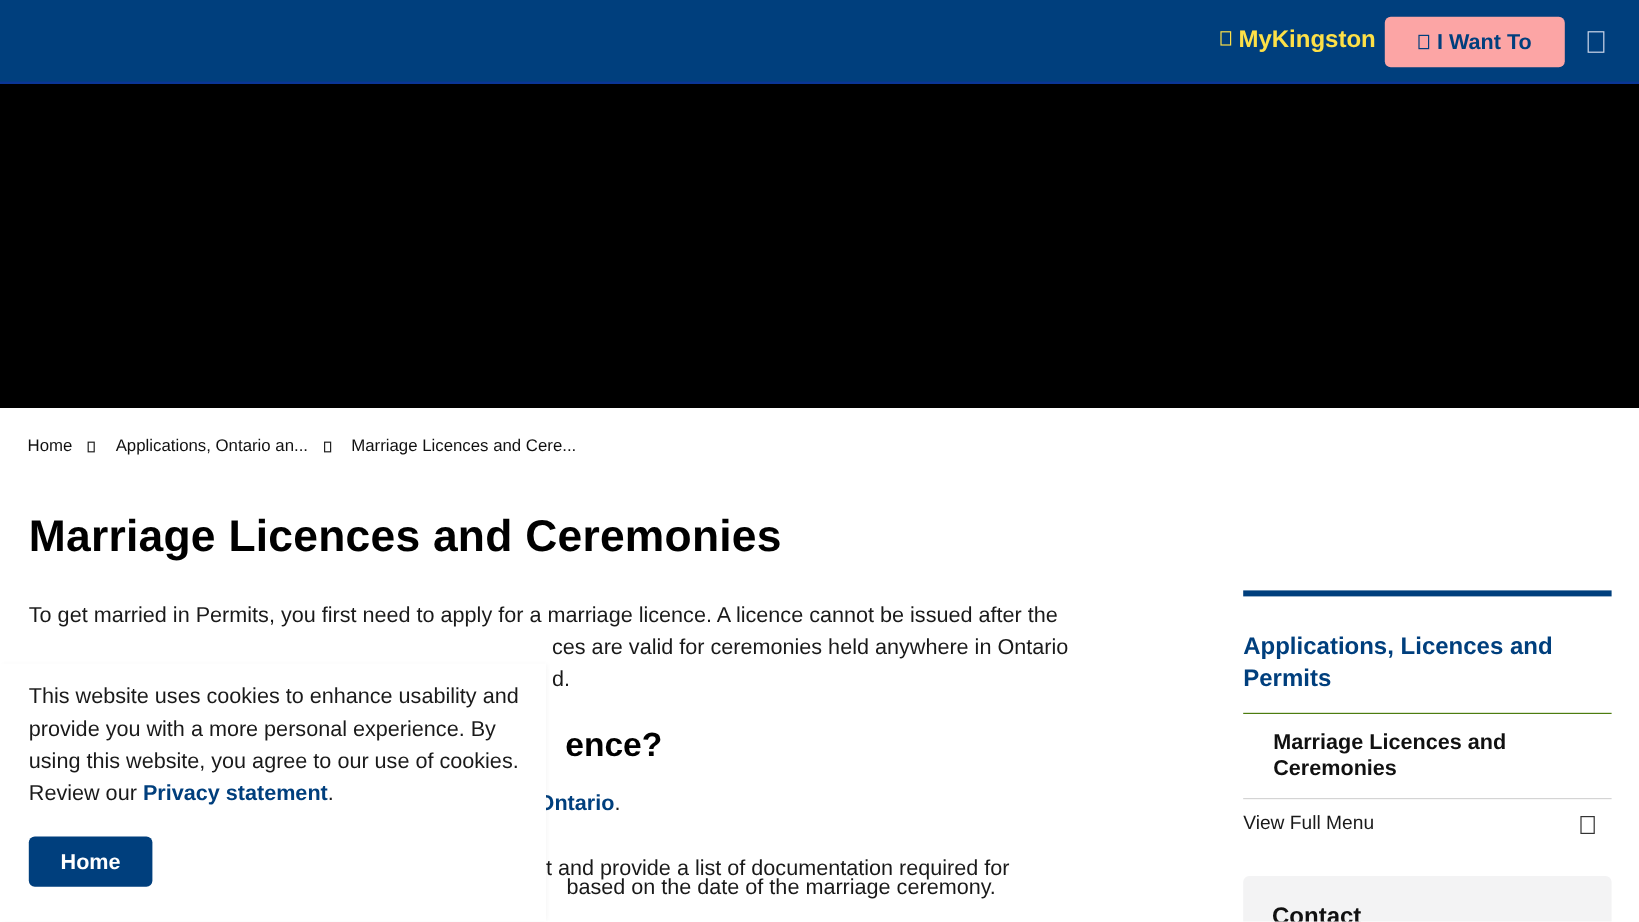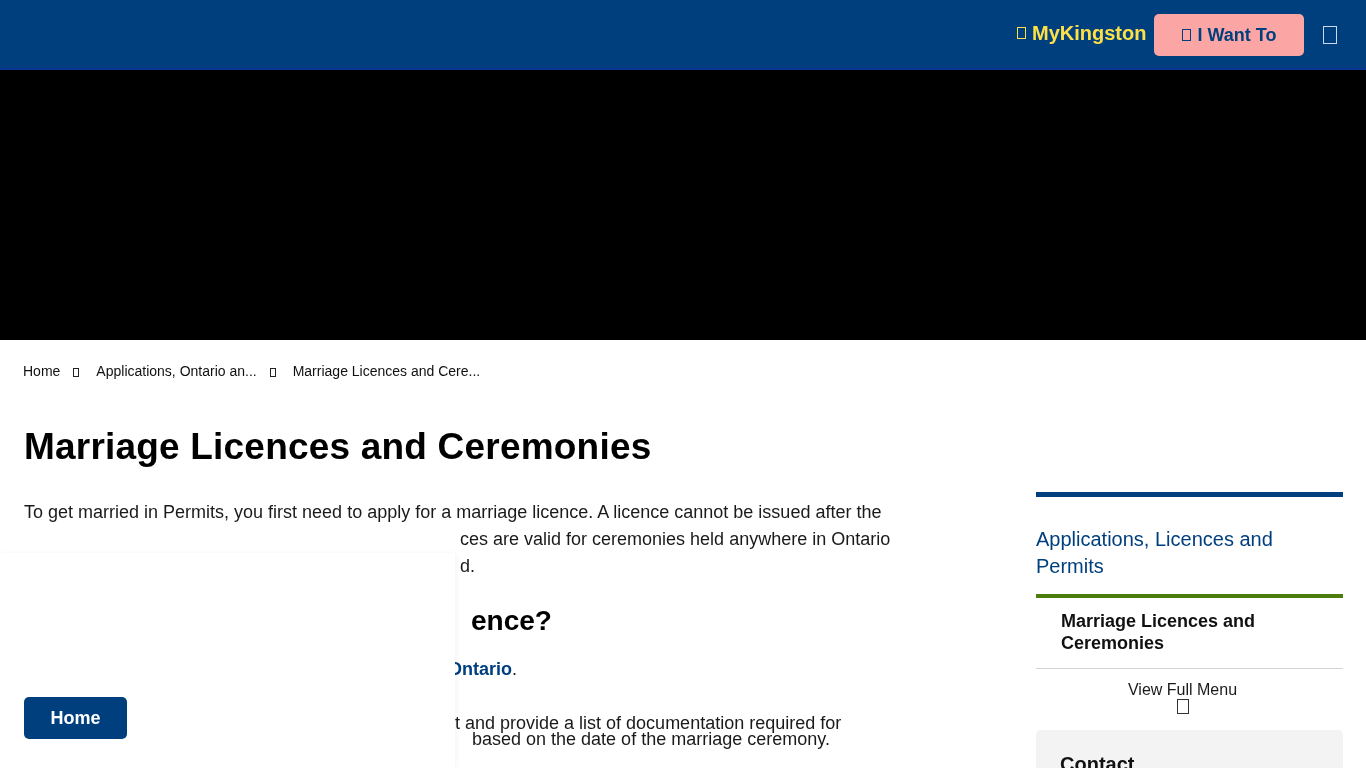--- a/index.html
+++ b/index.html
@@ -75,31 +75,31 @@
     }
     .link { color: #003f7d; font-weight: bold; text-decoration: none; }
 
     
     .sidebar {
       position: absolute; left: 1036px; top: 492px; width: 307px;
     }
     .sidebar .topbar { height: 5px; background: #003f7d; }
     .sidebar .parent {
       display: block; padding: 29px 0 14px 0;
-      color: #003f7d; font-weight: normal; font-size: 20px; line-height: 27px;
-      text-decoration: none; border-bottom: 4px solid #4d7c0f;
+      color: #003f7d; font-weight: bold; font-size: 20px; line-height: 27px;
+      text-decoration: none; border-bottom: 1px solid #4d7c0f;
     }
     .sidebar .current {
       padding: 12px 0 14px 25px;
       font-weight: bold; font-size: 18px; line-height: 22px; color: #111;
       border-bottom: 1px solid #d4d4d4;
     }
     .sidebar .fullmenu {
       display: flex; justify-content: space-between; align-items: center;
-      padding: 12px 14px 0 0; font-size: 16px; color: #1a1a1a; flex-direction: column;
+      padding: 12px 14px 0 0; font-size: 16px; color: #1a1a1a;
     }
     .sidebar .fullmenu .icon-box { width: 12px; height: 15px; top: 0; border-color: #333; }
     .contact-box {
       position: absolute; left: 1036px; top: 730px; width: 307px; height: 60px;
       background: #f3f3f4; border-radius: 5px;
     }
     .contact-box h3 {
       position: absolute; left: 24px; top: 23px; font-size: 20px; font-weight: bold; color: #111;
     }
 
@@ -166,14 +166,18 @@
   <div class="fullmenu">
     <span>View Full Menu</span>
     <span class="icon-box"></span>
   </div>
 </aside>
 <div class="contact-box">
   <h3>Contact</h3>
 </div>
 
 <div class="cookie">
+  <p>
+    <span>This website uses cookies to enhance usability and provide you with a more personal experience. By using this website, you agree to our use of cookies. Review our</span>
+    <a href="#" class="link">Privacy statement</a><span>.</span>
+  </p>
   <button class="agree-btn">Home</button>
 </div>
 
 </body></html>

